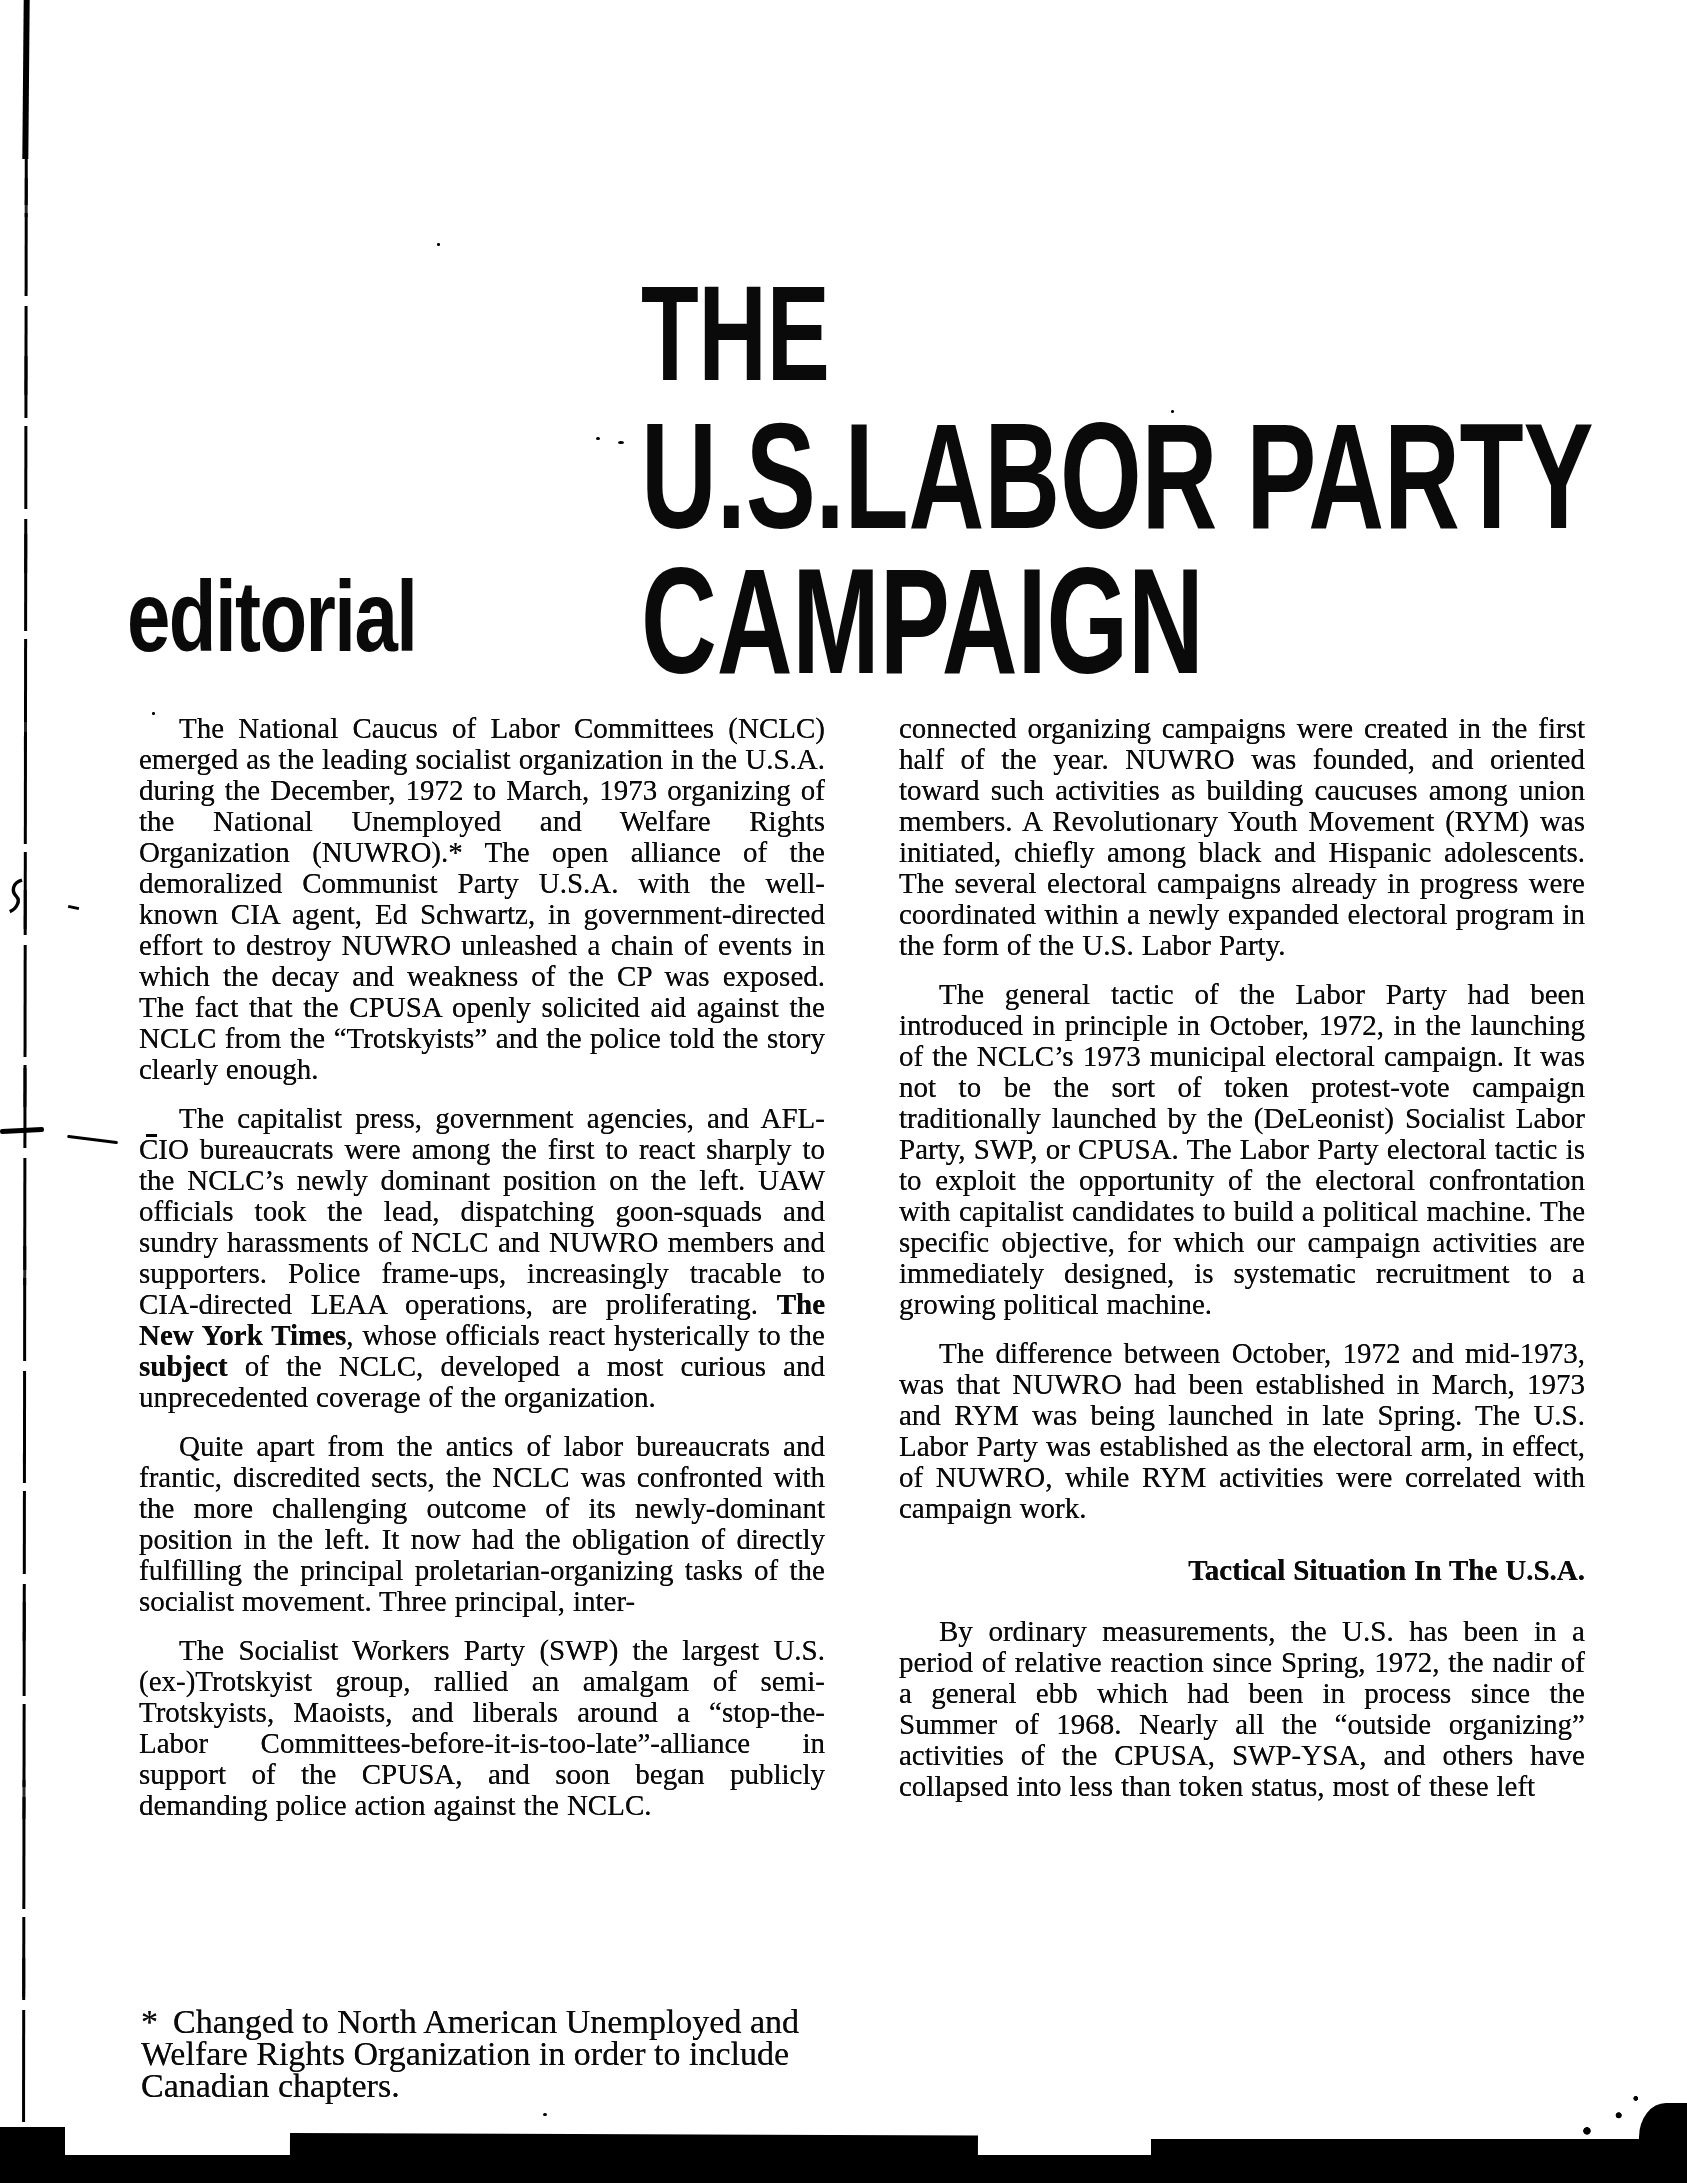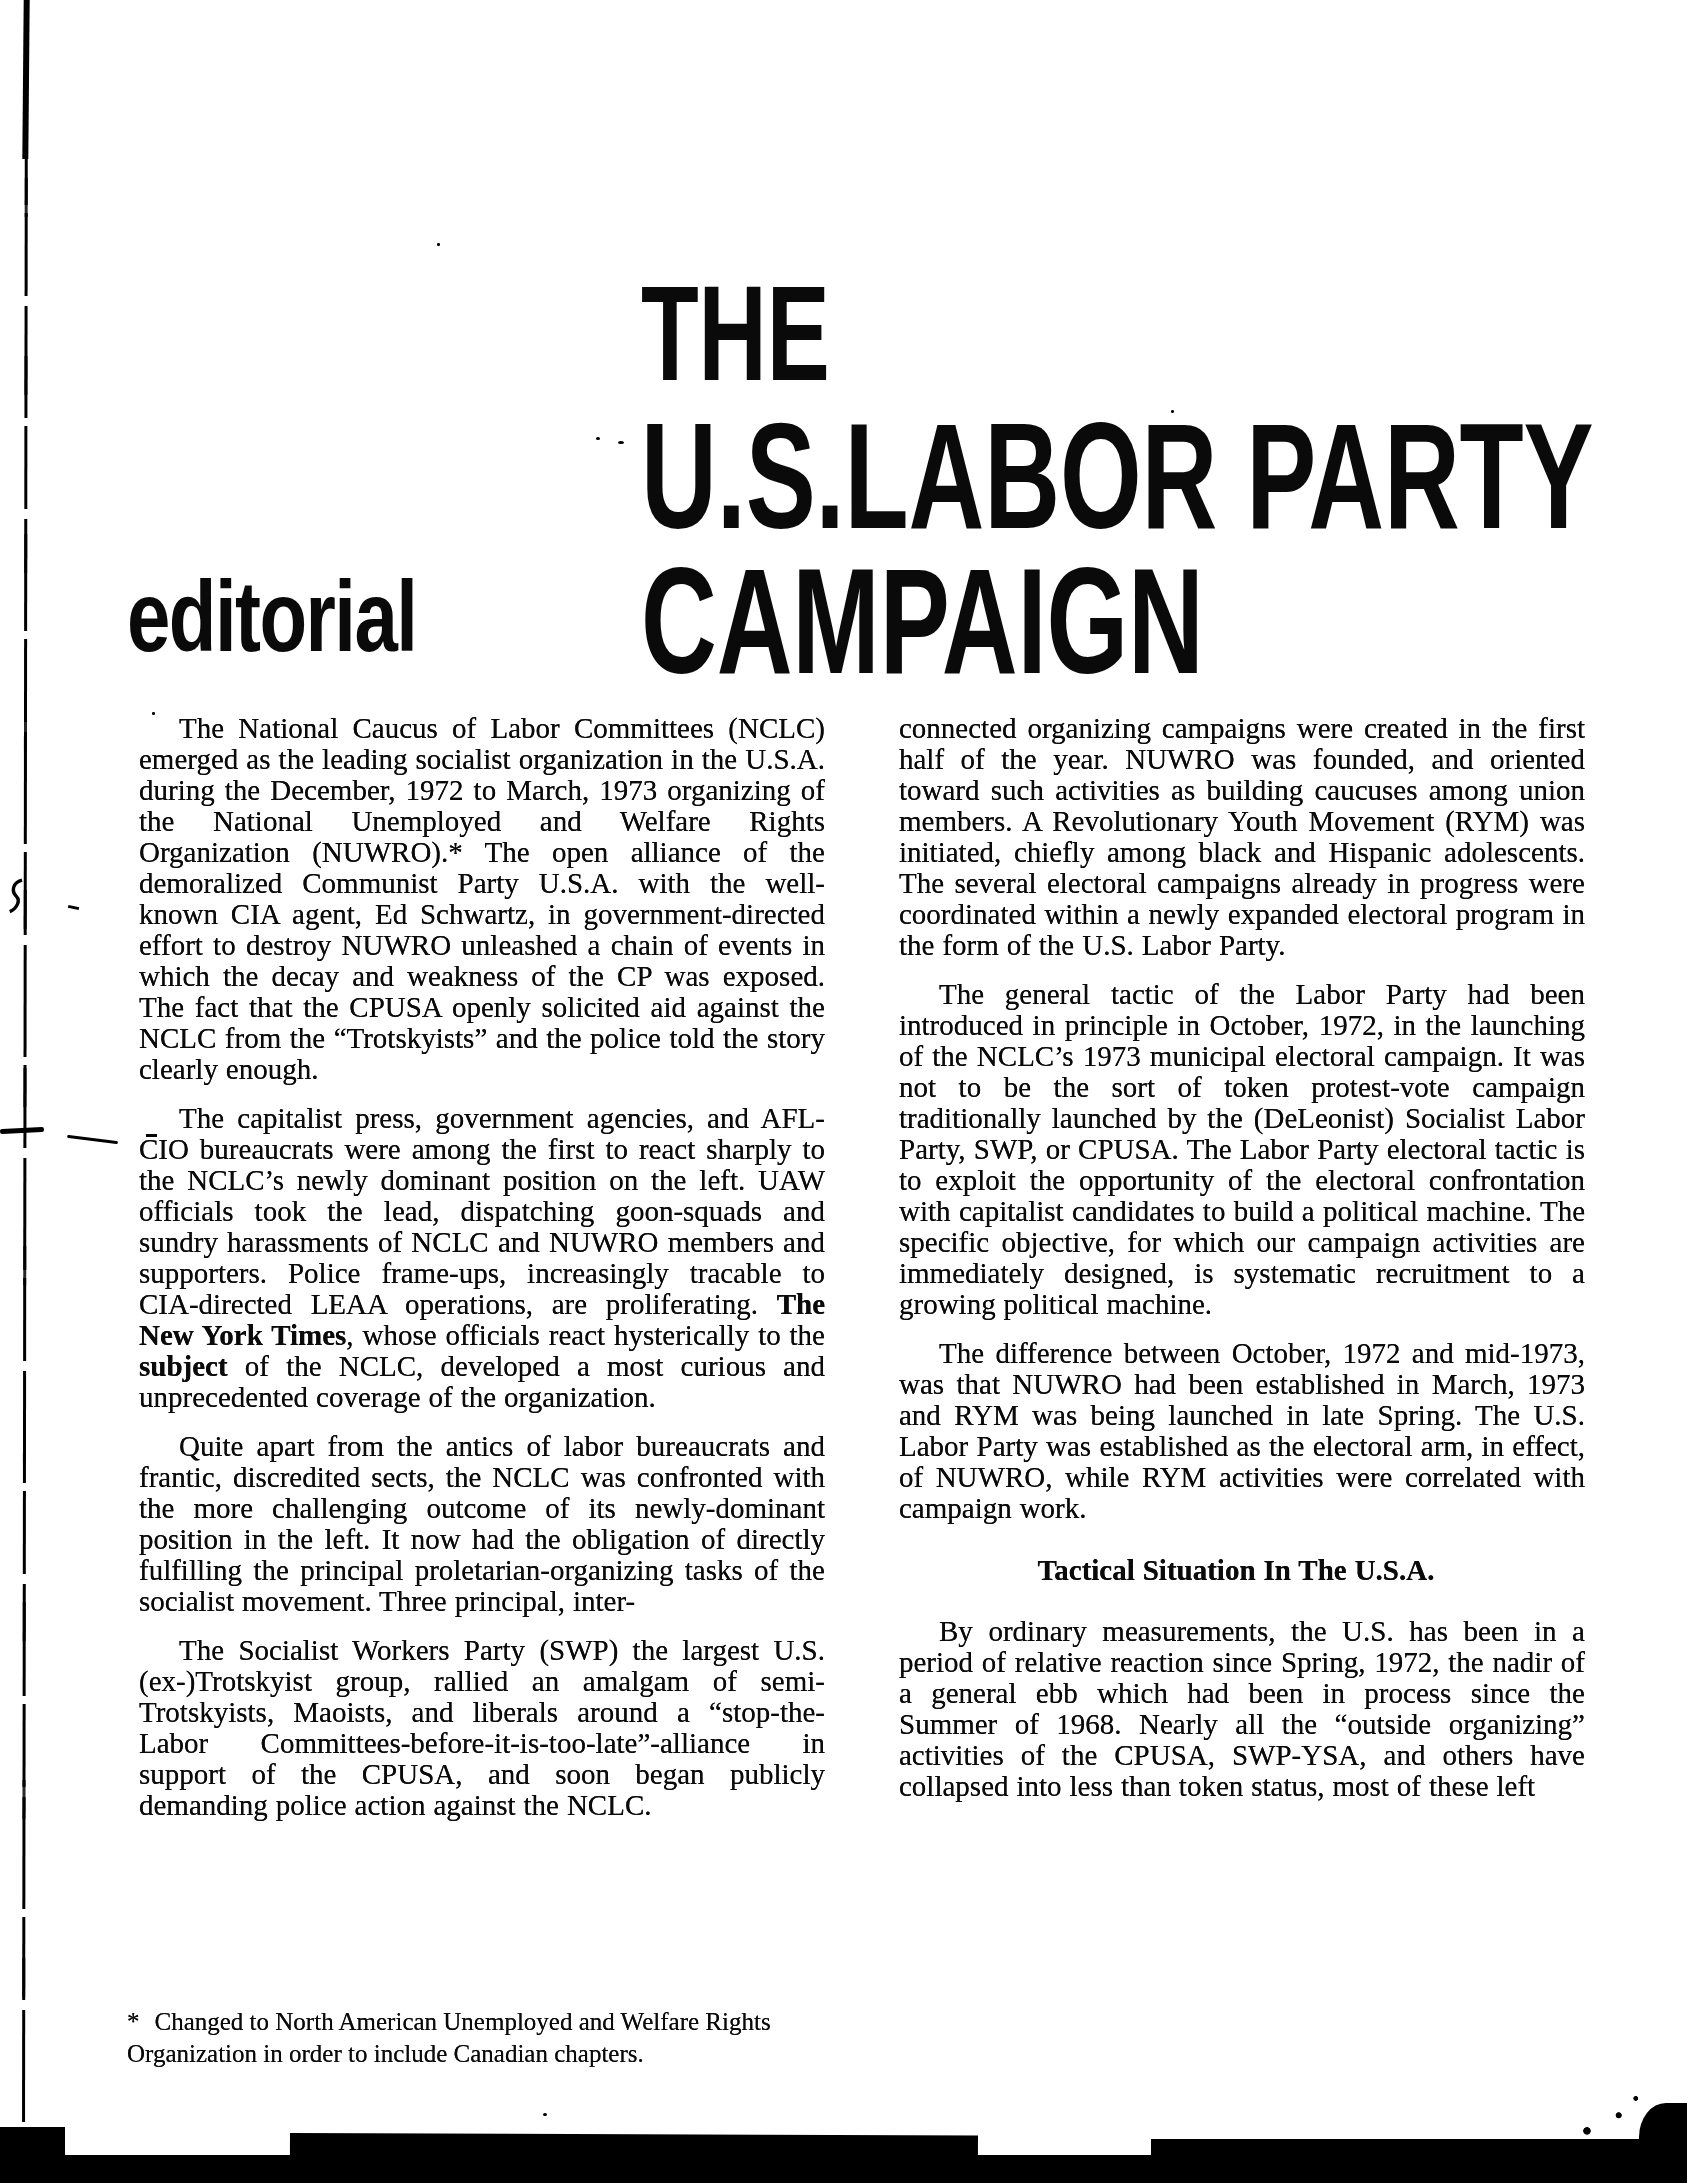--- a/index.html
+++ b/index.html
@@ -34,25 +34,25 @@
     text-shadow:0 0 0.4px rgba(0,0,0,0.85);
     word-spacing:0.7px;
   }
   .col.left  { left:127px; }
   .col.right { left:887px; }
   .para { margin:0 0 18px 12px; text-indent:40px; }
   .para.no-indent { text-indent:0; }
   .b { font-weight:bold; }
   .subhead {
     font-size:29px; line-height:31px; font-weight:bold;
-    margin:31px 0 30px 0; text-align:center;
+    margin:31px 0 30px 0; text-align:right;
   }
   .footnote {
-    position:absolute; left:127px; top:2006px; width:698px;
-    font-size:25px; line-height:32px; text-align:left;
+    position:absolute; left:141px; top:2006px; width:698px;
+    font-size:34px; line-height:32px; text-align:left;
     text-shadow:0 0 0.3px rgba(0,0,0,0.8);
   }
   .fn-marker { padding-right:15px; }
 
   
   .art { position:absolute; background:#000; }
   .edge-line {
     position:absolute; left:25px; top:0; width:2.7px; height:2132px;
     transform:rotate(0.08deg); transform-origin:top left;
     background-image:

